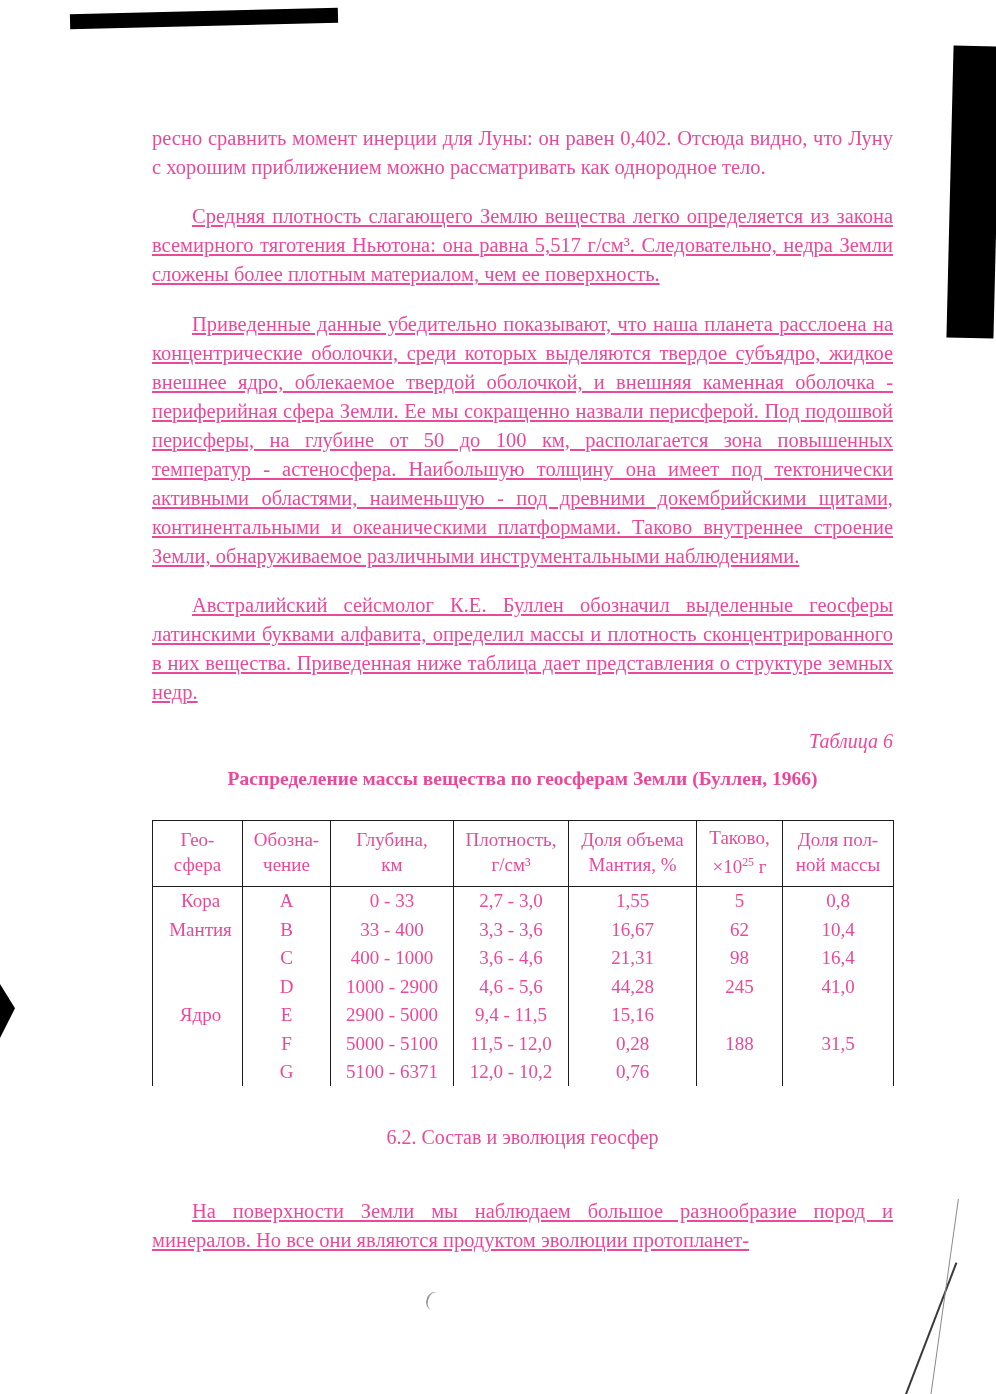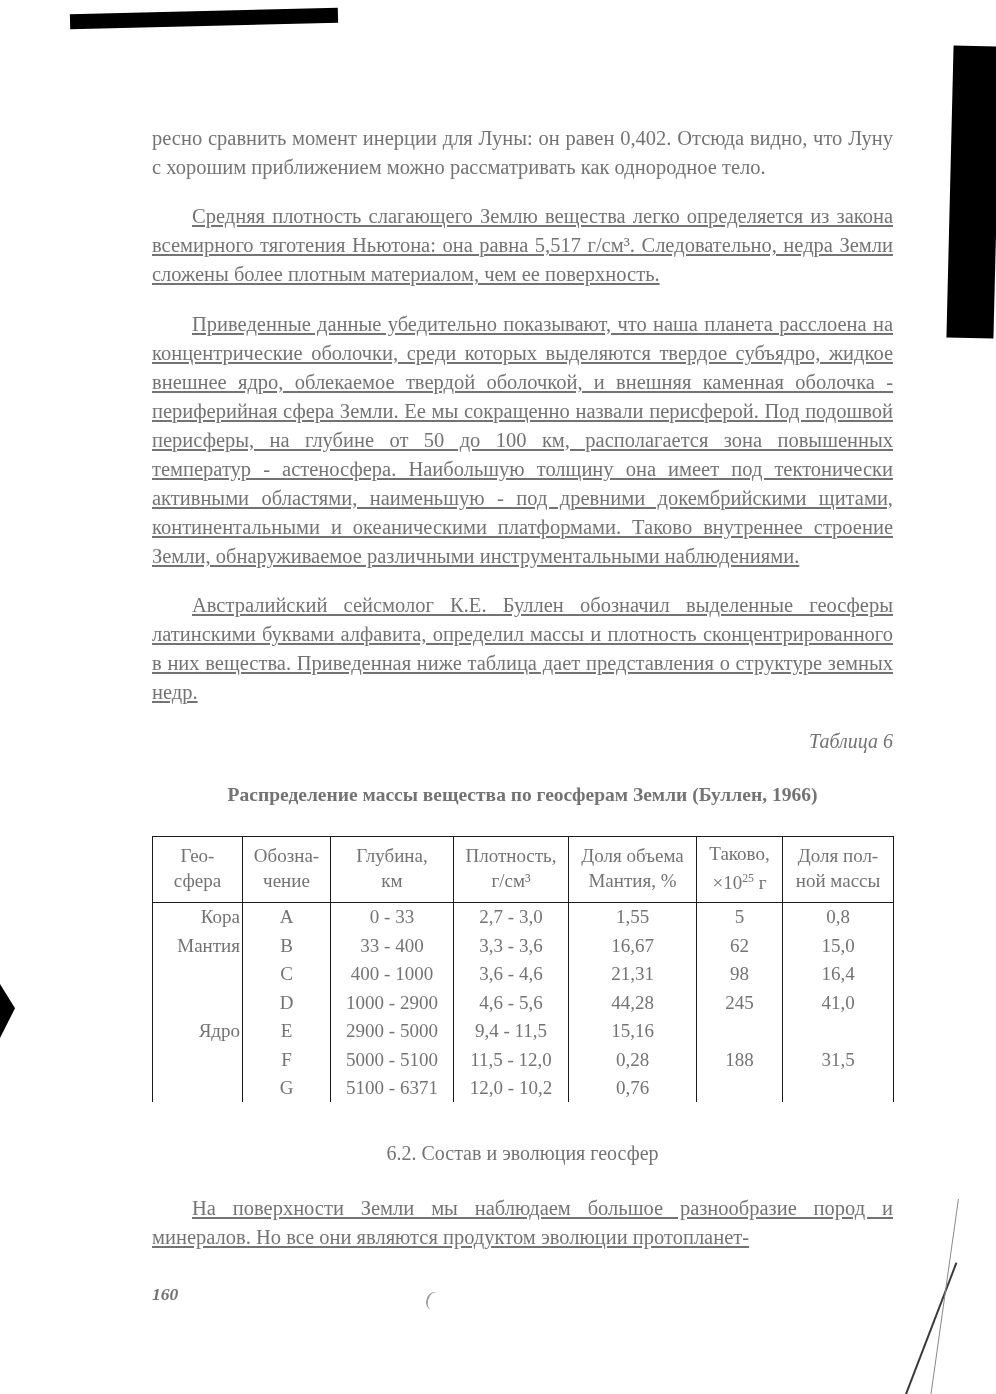--- a/index.html
+++ b/index.html
@@ -1,33 +1,33 @@
 <!DOCTYPE html>
 <html><head>
 <meta charset="utf-8">
 <style>
   html,body{margin:0;padding:0;}
   body{background:#ffffff;width:996px;height:1394px;}
   .page{position:relative;width:996px;height:1394px;background:#ffffff;overflow:hidden;
-        font-family:"Liberation Serif",serif;color:#737373;}
+        font-family:"Liberation Serif",serif;color:#ec4899;}
   .content{position:absolute;left:152px;top:103px;width:741px;}
   .para{font-size:20.5px;line-height:29px;text-align:justify;}
   .para.indent{text-indent:40px;text-decoration:underline;}
   .tbl-caption{margin-top:20px;font-style:italic;text-align:right;font-size:20px;line-height:26px;}
-  .tbl-title{margin-top:28px;font-weight:bold;text-align:center;font-size:19.5px;line-height:26px;}
+  .tbl-title{margin-top:12px;font-weight:bold;text-align:center;font-size:19.5px;line-height:26px;}
   table.geo{margin-top:28px;width:100%;border-collapse:collapse;border:1.6px solid #1c1c1c;
             border-bottom:none;font-size:19px;table-layout:fixed;}
   .geo th{font-weight:normal;white-space:pre-line;text-align:center;vertical-align:middle;
           padding:4px 2px 7px;line-height:25px;border-bottom:1.6px solid #1c1c1c;}
   .geo th + th, .geo td + td{border-left:1.6px solid #1c1c1c;}
   .geo td{text-align:center;height:28.5px;padding:0 2px;line-height:28px;vertical-align:middle;}
-  .geo td.c-name{text-align:right;padding-left:8px;}
+  .geo td.c-name{text-align:center;padding-left:8px;}
   sup{font-size:0.62em;text-align:right;}
   .section-h{margin-top:38px;text-align:center;font-weight:normal;font-size:20px;line-height:26px;}
-  .p-last{margin-top:28px;}
+  .p-last{margin-top:47px;}
   .page-num{margin-top:32px;font-weight:bold;font-style:italic;font-size:17.5px;}
 
   
   .artifact{position:absolute;background:#000;}
   .a-top-bar{left:70px;top:11px;width:268px;height:15px;transform:rotate(-1.4deg);}
   .a-right-bar{left:950px;top:46px;width:47px;height:292px;transform:rotate(1.4deg);}
   .a-left-wedge{left:0;top:984px;width:15px;height:54px;
                 clip-path:polygon(0 0,100% 45%,0 100%);}
   .a-corner-1{left:930px;top:1258px;width:2px;height:142px;background:#3a3a3a;transform:rotate(21deg);}
   .a-corner-2{left:944px;top:1198px;width:1px;height:200px;background:#8a8a8a;transform:rotate(8deg);}
@@ -93,21 +93,21 @@
           <td>5</td>
           <td>0,8</td>
         </tr>
         <tr>
           <td class="c-name">Мантия</td>
           <td>B</td>
           <td>33 - 400</td>
           <td>3,3 - 3,6</td>
           <td>16,67</td>
           <td>62</td>
-          <td>15,0</td>
+          <td>10,4</td>
         </tr>
         <tr>
           <td class="c-name"></td>
           <td>C</td>
           <td>400 - 1000</td>
           <td>3,6 - 4,6</td>
           <td>21,31</td>
           <td>98</td>
           <td>16,4</td>
         </tr>
@@ -147,16 +147,15 @@
           <td></td>
           <td></td>
         </tr>
       </tbody>
     </table>
 
     <div class="section-h">6.2. Состав и эволюция геосфер</div>
 
     <p class="para indent p-last">На поверхности Земли мы наблюдаем большое разнообразие пород и минералов. Но все они являются продуктом эволюции протопланет-</p>
 
-    <div class="page-num">160</div>
 
   </div>
 </div>
 
 </body></html>

